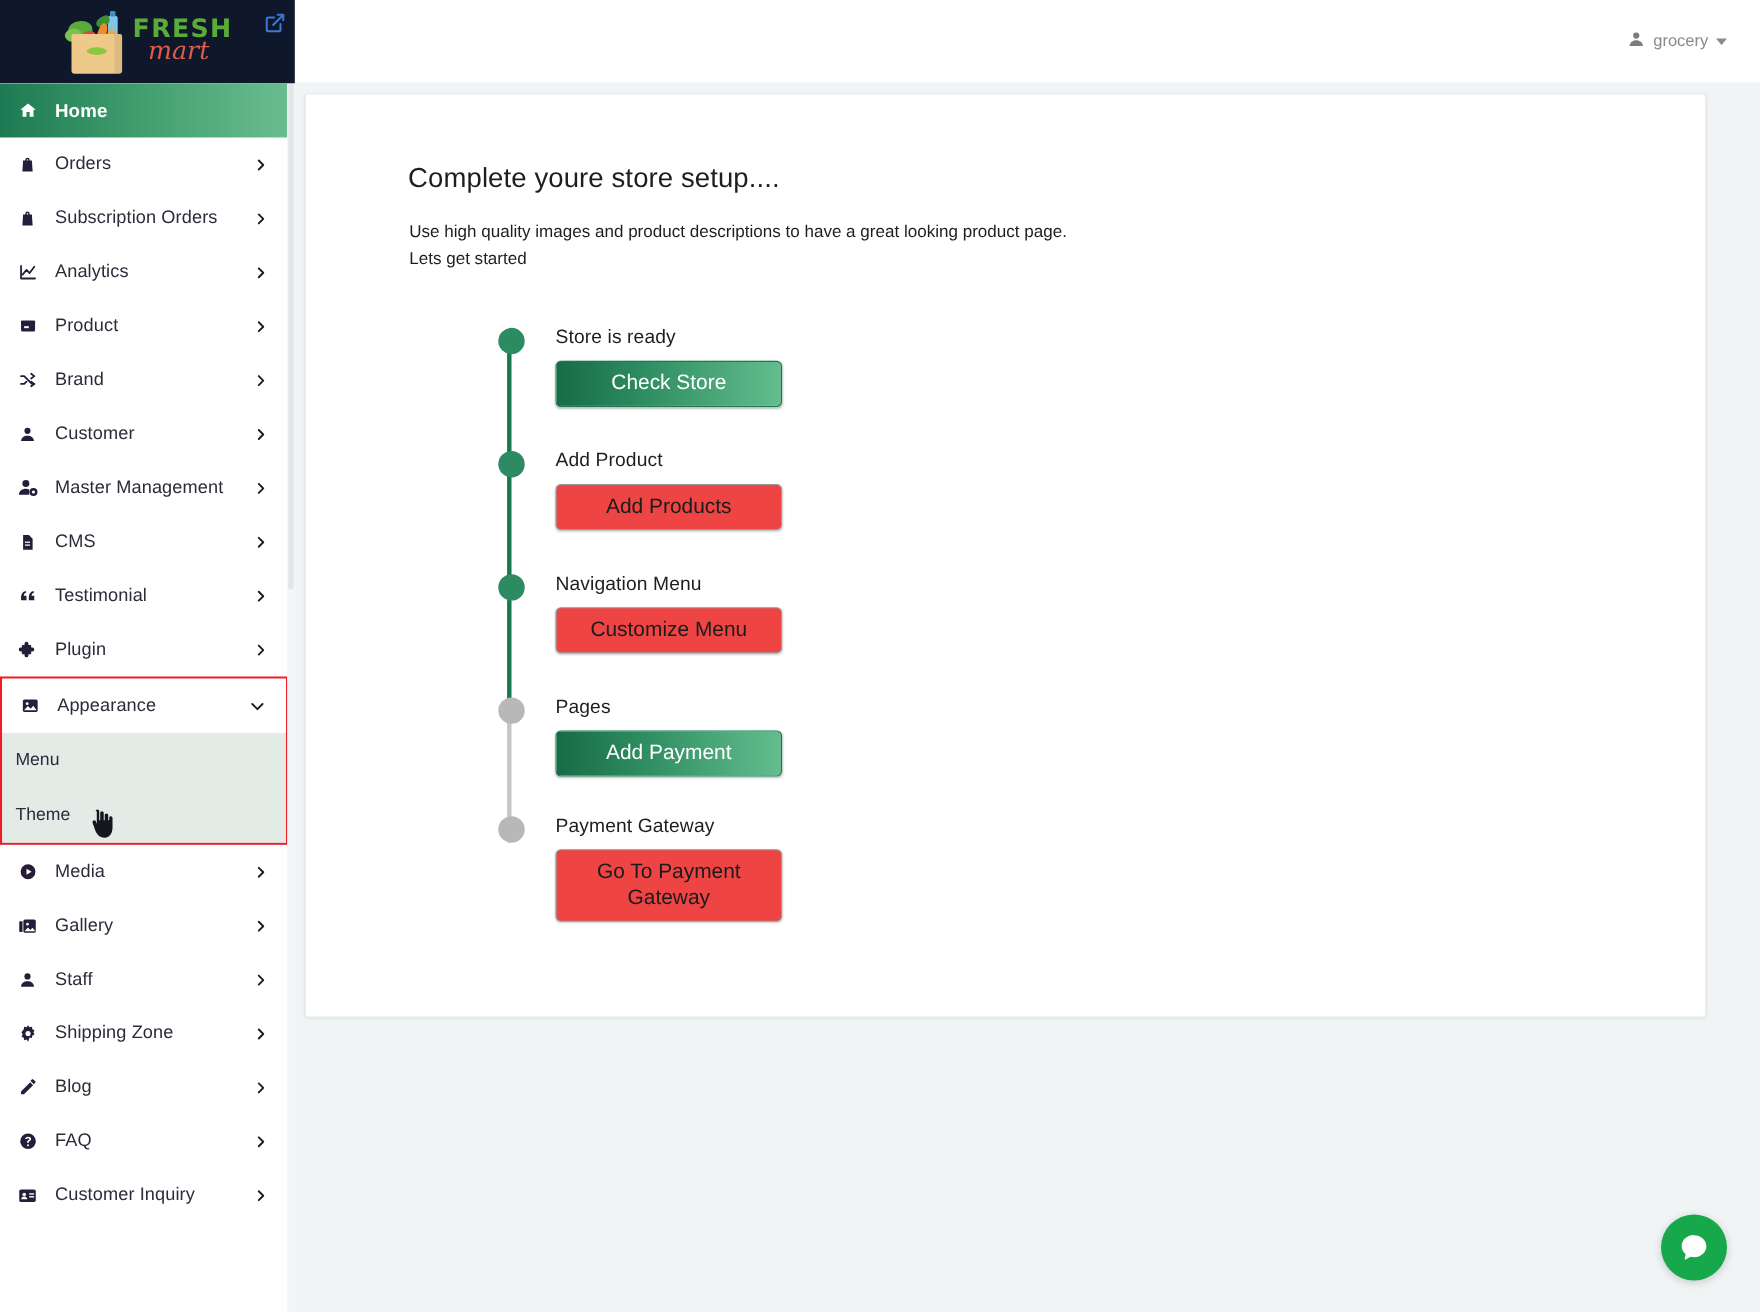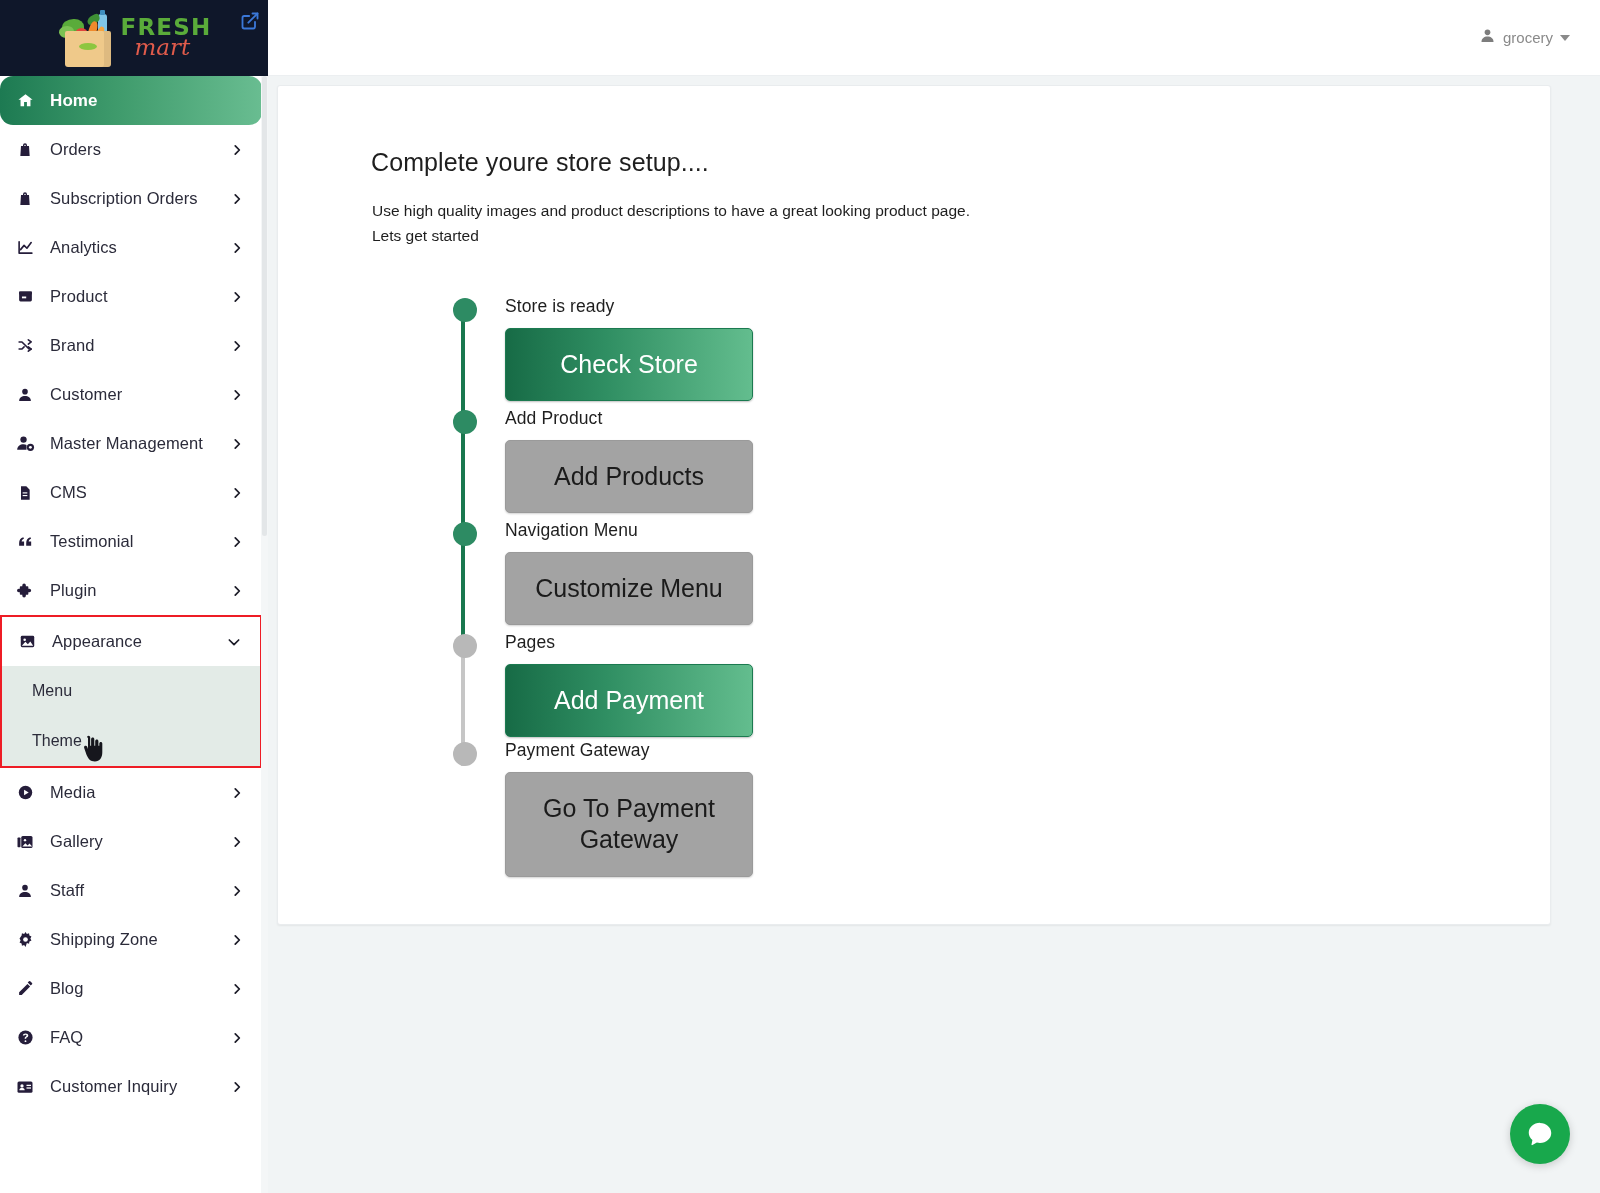--- a/index.html
+++ b/index.html
@@ -83,32 +83,31 @@
   }
   .nav-item .nav-label {
     margin-left: 12px; font-size: 16.5px; color: #2b2b3a; letter-spacing: .1px;
     white-space: nowrap;
   }
   .nav-item .nav-chevron {
     margin-left: auto; color: #1c1c28; display: flex; align-items: center;
   }
   .nav-item.active {
     background: linear-gradient(90deg, #1d7a52 0%, #3f9b6c 45%, #69bd91 100%);
-    border-radius: 13px;
   }
   .nav-item.active .nav-label { color: #ffffff; font-weight: 700; font-size: 17px; }
   .nav-item.active .nav-icon { color: #ffffff; }
 
   .appearance-group {
     border: 2px solid #ee1c25; position: relative;
   }
   .appearance-group .nav-item.appearance-head { background: #ffffff; }
   .submenu { background: #e3ebe7; }
   .submenu-item {
-    height: 50px; display: flex; align-items: center; padding-left: 30px;
+    height: 50px; display: flex; align-items: center; padding-left: 12px;
     font-size: 16px; color: #2b2b3a; cursor: pointer; position: relative;
   }
   .cursor-hand {
     position: absolute; left: 78px; top: 18px; width: 26px; height: 30px;
     pointer-events: none;
   }
 
   .side-scrollbar {
     position: absolute; right: 0; top: 0; width: 7px; height: 1117px;
     background: #f4f6f7;
@@ -146,30 +145,30 @@
   }
   .dot-done { background: #2d8b63; }
   .dot-todo { background: #b8b8b8; }
   .step-body { margin-left: 52px; }
   .step-label {
     font-size: 17.5px; color: #1e1e1e; font-weight: 400; margin-bottom: 11px;
     letter-spacing: .1px;
   }
   .step-btn {
     display: inline-flex; align-items: center; justify-content: center;
-    width: 248px; min-height: 42px; border-radius: 5px; font-size: 25px;
-    cursor: pointer; text-align: center; line-height: 1.25; padding: 20px 6px;
+    width: 206px; min-height: 42px; border-radius: 5px; font-size: 19px;
+    cursor: pointer; text-align: center; line-height: 1.25; padding: 8px 6px;
   }
   .btn-green {
     background: linear-gradient(90deg, #176b46 0%, #2f8e62 40%, #63bd8e 100%);
     color: #ffffff; border: 1px solid #1b7a50;
     box-shadow: 0 1px 2px rgba(0,0,0,0.25);
   }
   .btn-gray {
-    background: #a3a3a3; color: #1b1b1b; border: 1px solid #9a9a9a;
+    background: #ef4444; color: #1b1b1b; border: 1px solid #9a9a9a;
     box-shadow: 0 1px 2px rgba(0,0,0,0.18);
   }
 
   
   .chat-btn {
     position: absolute; right: 30px; bottom: 29px; width: 60px; height: 60px;
     border-radius: 50%; background: #18a84c; display: flex; align-items: center;
     justify-content: center; cursor: pointer; box-shadow: 0 2px 8px rgba(0,0,0,0.18);
   }
 </style>

